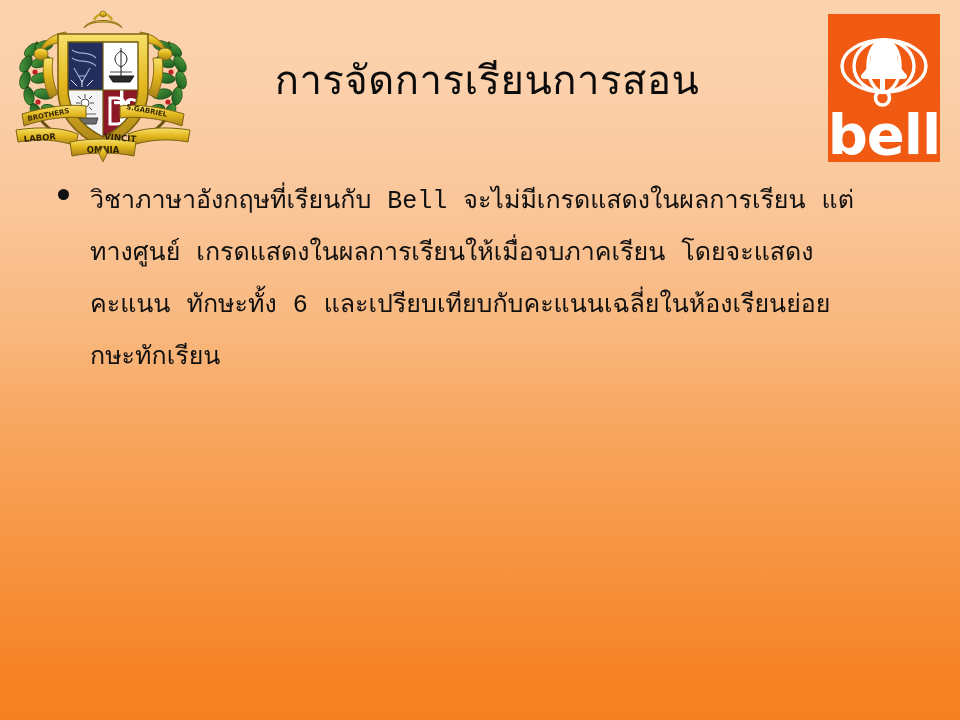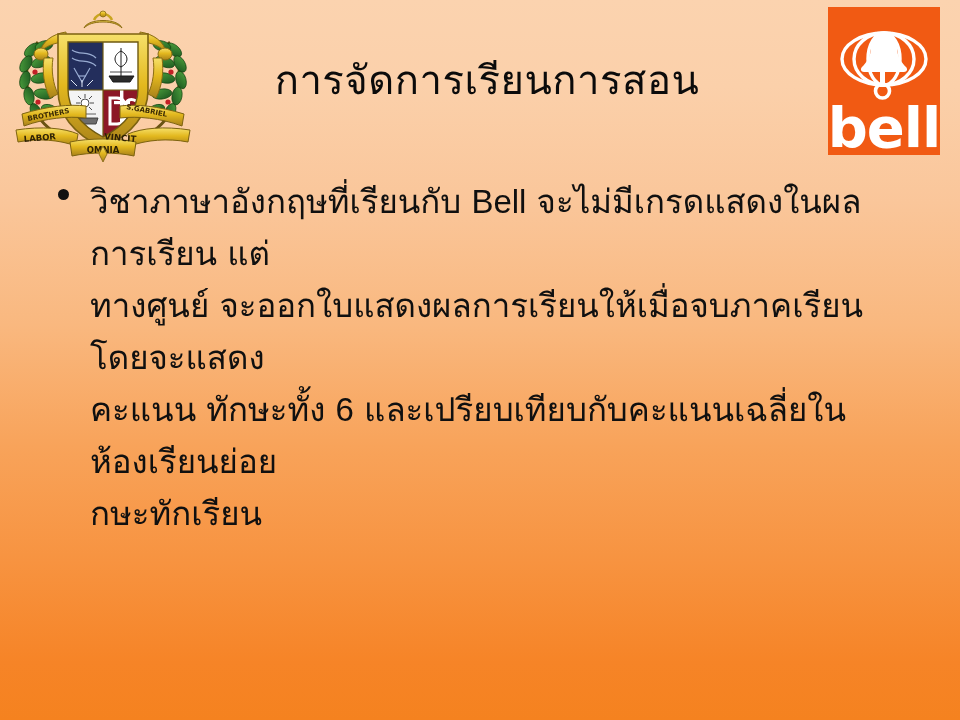--- a/index.html
+++ b/index.html
@@ -36,21 +36,21 @@
     top: 6px;
     width: 190px;
     height: 160px;
   }
   #crest svg { display: block; width: 190px; height: 160px; }
 
   
   #bell-logo {
     position: absolute;
     left: 828px;
-    top: 7px;
+    top: 14px;
     width: 112px;
     height: 148px;
     background: #f15a13;
   }
   #bell-logo svg { display: block; width: 112px; height: 148px; }
 
   
   #title {
     position: absolute;
     left: 7px;
@@ -80,22 +80,22 @@
   .bullet-dot {
     position: absolute;
     left: 6px;
     top: 13px;
     width: 11px;
     height: 11px;
     border-radius: 50%;
     background: #111111;
   }
   .bullet-text {
-    font-family: Liberation Sans, sans-serif;
-    font-size: 33px;
+    font-family: Liberation Mono, monospace;
+    font-size: 25px;
     line-height: 52px;
     color: #101010;
     word-spacing: 1px;
   }
 </style>
 </head>
 <body>
 
 <div id="slide">
 
@@ -252,21 +252,21 @@
   </div>
 
   <div id="title">การจัดการเรียนการสอน</div>
 
   <div id="body">
 
     <div class="bullet-row">
       <span class="bullet-dot"></span>
       <div class="bullet-text">
         <div>วิชาภาษาอังกฤษที่เรียนกับ Bell จะไม่มีเกรดแสดงในผลการเรียน แต่</div>
-        <div>ทางศูนย์ จะออกใบแสดงผลการเรียนให้เมื่อจบภาคเรียน โดยจะแสดง</div>
+        <div>ทางศูนย์ เกรดแสดงในผลการเรียนให้เมื่อจบภาคเรียน โดยจะแสดง</div>
         <div>คะแนน ทักษะทั้ง 6 และเปรียบเทียบกับคะแนนเฉลี่ยในห้องเรียนย่อย</div>
         <div>กษะทักเรียน</div>
       </div>
     </div>
 
 
   </div>
 
 </div>
 

